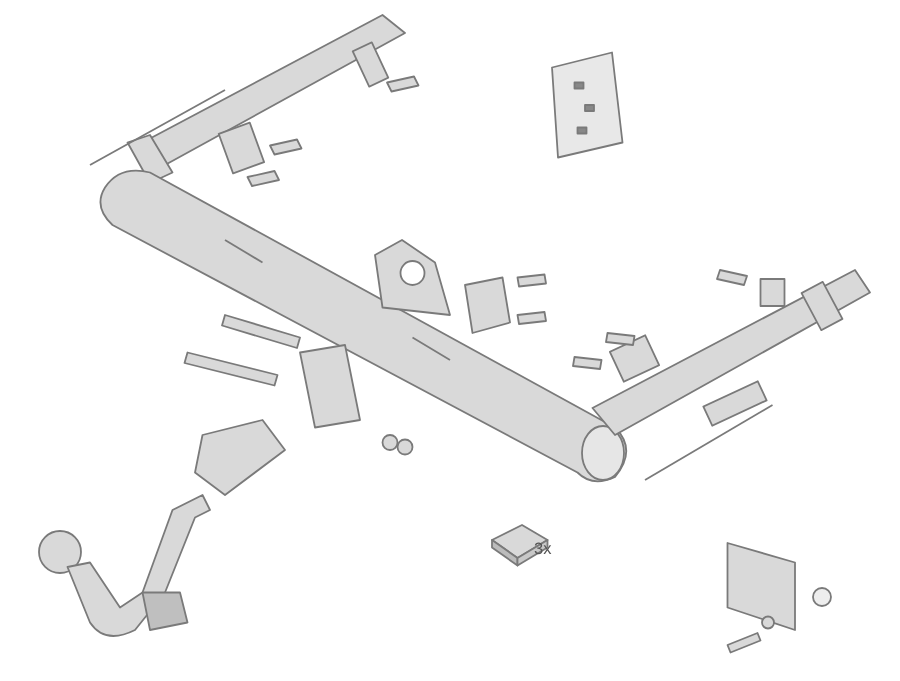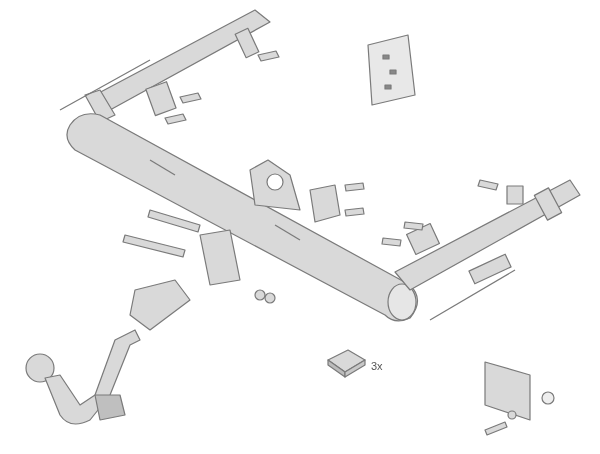--- a/index.html
+++ b/index.html
@@ -1,18 +1,18 @@
 <!DOCTYPE html>
 <html><head>
 <meta charset="utf-8">
 <style>
   html,body{margin:0;padding:0;background:#ffffff;}
   body{width:600px;height:454px;position:relative;overflow:hidden;font-family:"Liberation Sans",sans-serif;}
   svg{position:absolute;left:0;top:0;}
-  .qty{position:absolute;left:371px;top:360px;font-size:11px;color:#555;}
+  .qty{position:absolute;left:356px;top:360px;font-size:11px;color:#555;}
 </style>
 </head>
 <body>
 
 <svg width="600" height="454" viewBox="0 0 600 454">
   <g fill="#d9d9d9" stroke="#7a7a7a" stroke-width="1.2" stroke-linejoin="round">
 
     <g>
       <path d="M95 95 L255 10 L270 22 L110 110 Z"></path>
       <path d="M85 95 L100 90 L115 115 L100 122 Z"></path>

